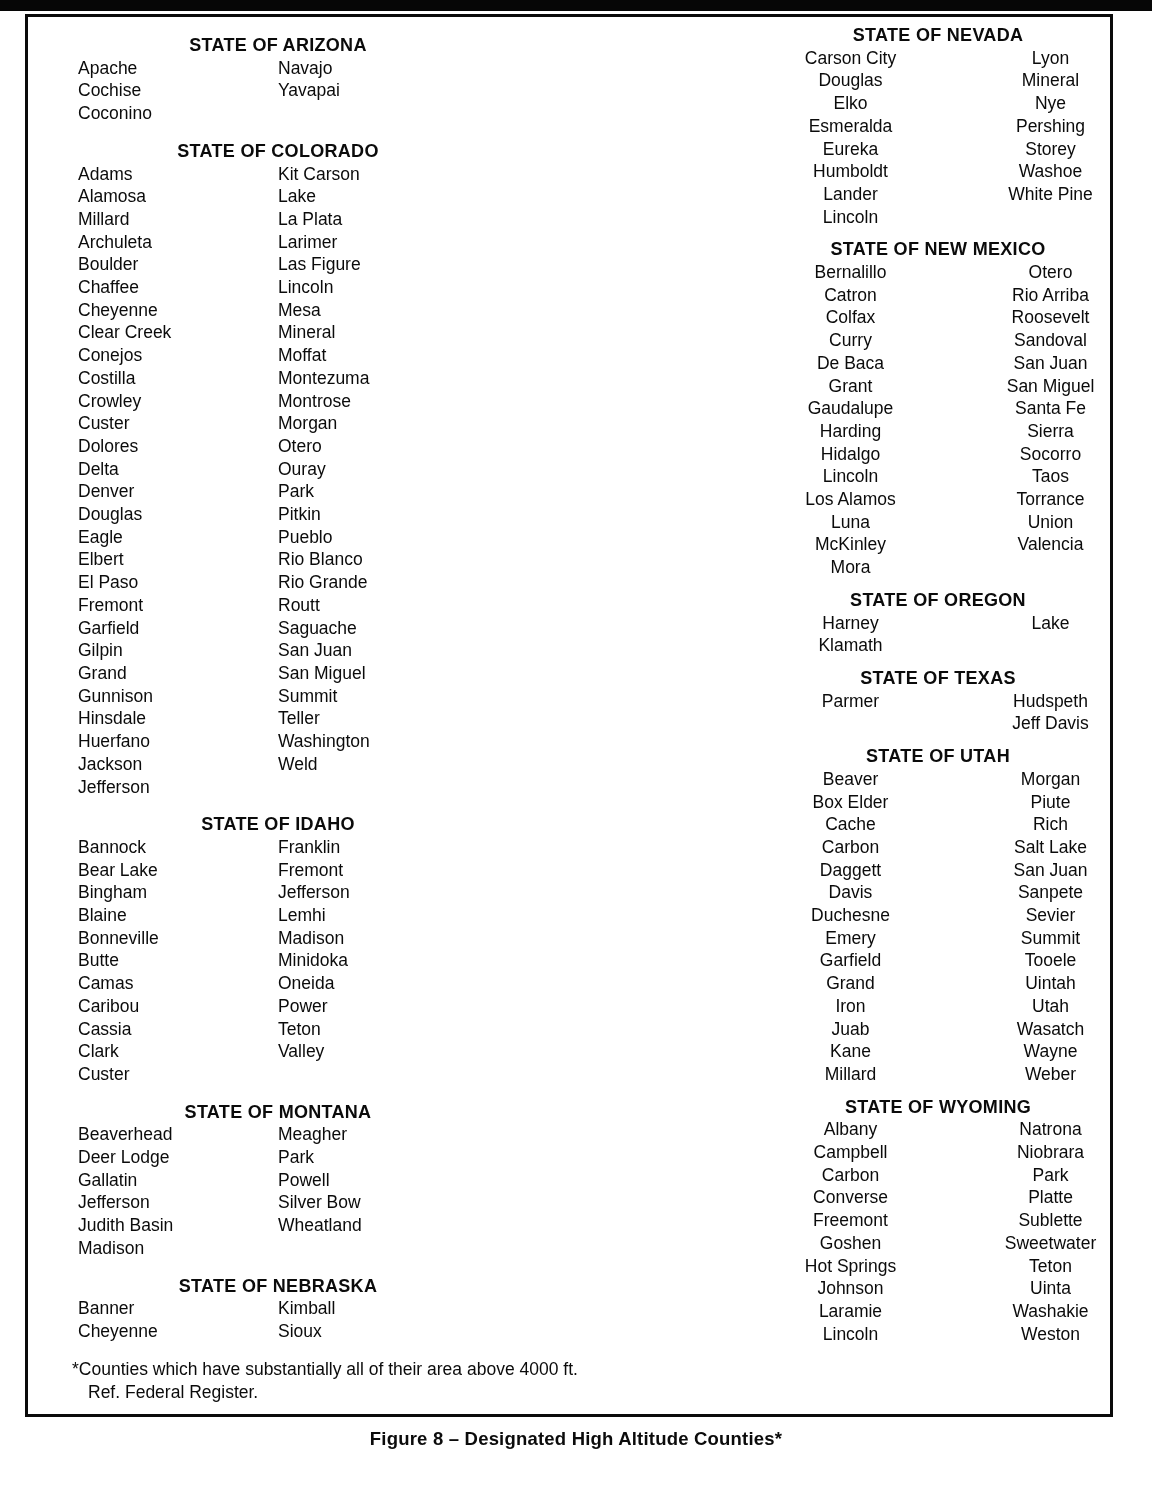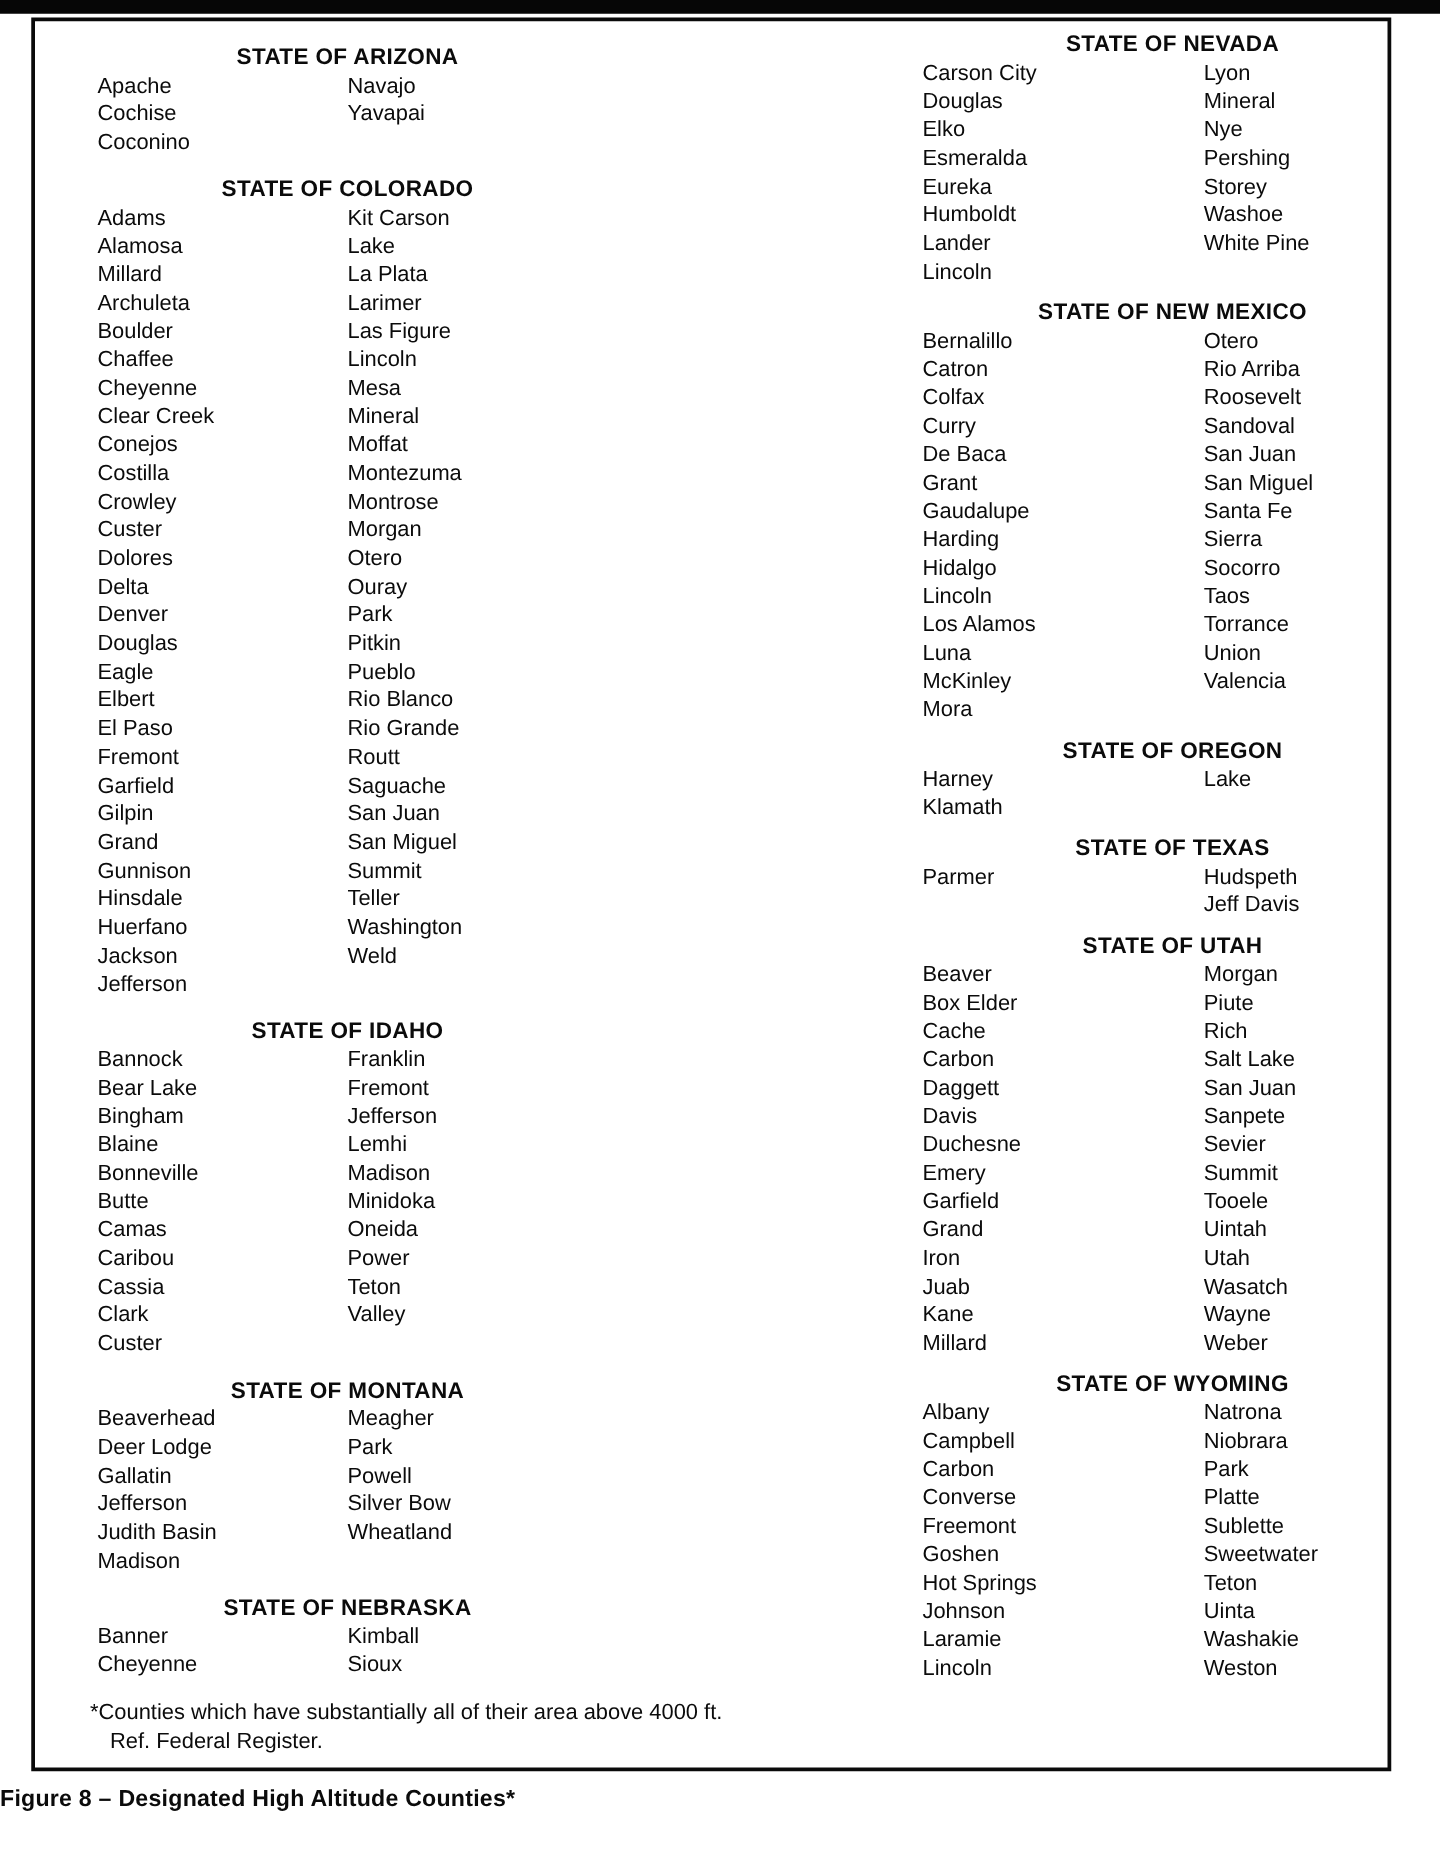--- a/index.html
+++ b/index.html
@@ -51,39 +51,39 @@
     font-weight: 700;
     letter-spacing: 0.3px;
     line-height: 22.7px;
     text-align: center;
     white-space: nowrap;
   }
   .pairs {
     display: grid;
   }
   .col-left .pairs { grid-template-columns: 200px 1fr; }
-  .col-right .pairs { grid-template-columns: 225px 1fr; }
+  .col-right .pairs { grid-template-columns: 225px 1fr; text-align: center; }
   .county {
     font-size: 17.5px;
     line-height: 22.7px;
     white-space: nowrap;
   }
   .footnote {
     position: absolute;
     left: 44px;
     bottom: 10px;
     font-size: 17.5px;
     line-height: 23px;
   }
   .footnote .line2 { padding-left: 16px; }
   .caption {
     position: absolute;
     left: 0; top: 1428px;
     width: 1152px;
-    text-align: left;
+    text-align: center;
     font-size: 18.5px;
     font-weight: 700;
     letter-spacing: 0.2px;
   }
 </style>
 </head>
 <body>
 
 <div class="page">
   <div class="scan-bar-top"></div>

